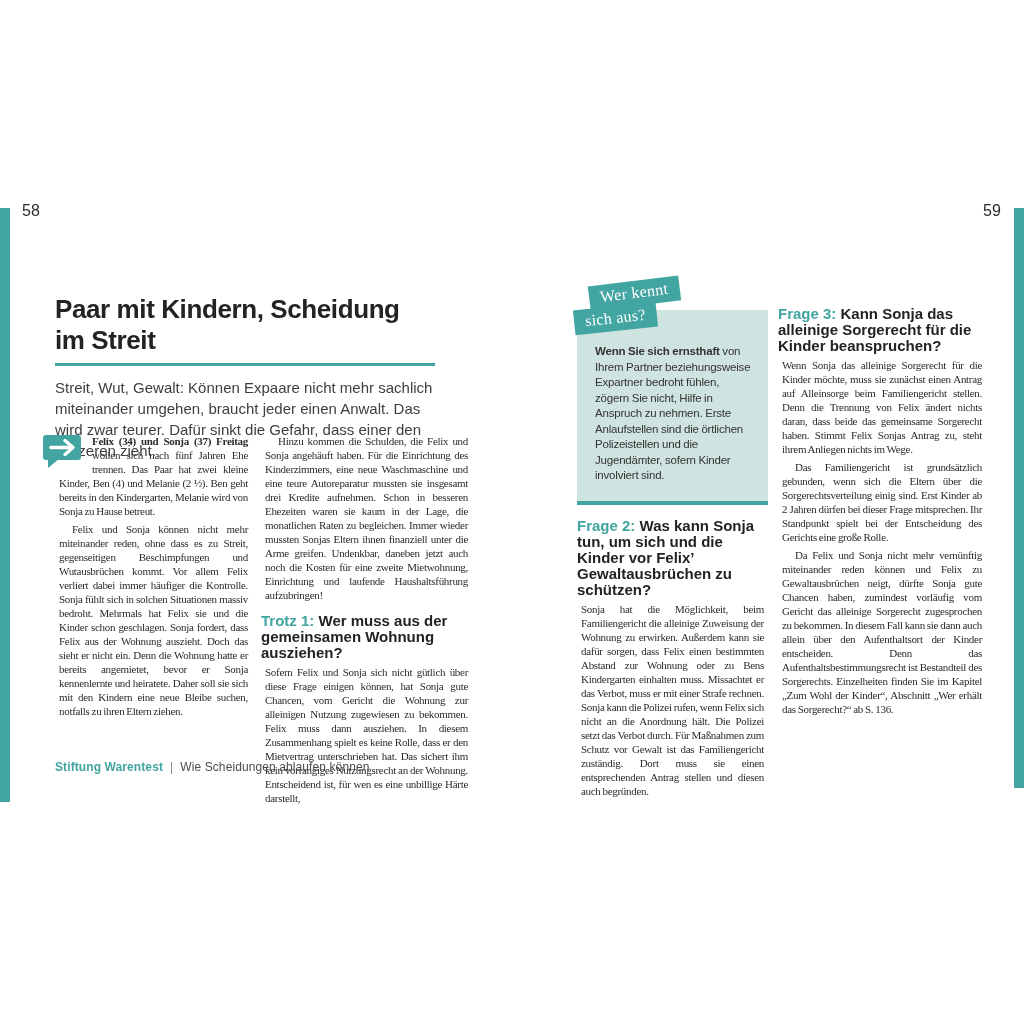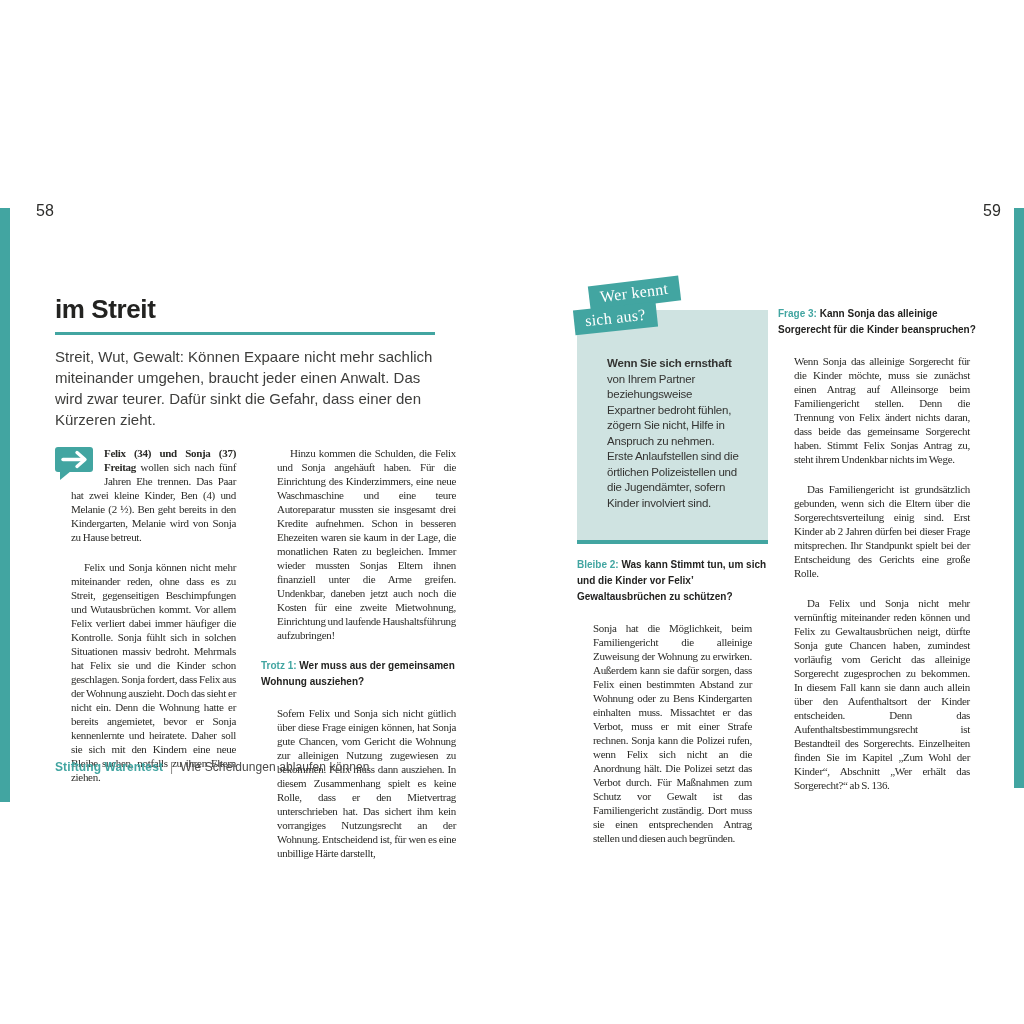--- a/index.html
+++ b/index.html
@@ -21,21 +21,21 @@
   
   .bar{position:absolute;background:var(--accent);}
   .bar-left{left:0;top:208px;width:10px;height:594px;}
   .bar-right{left:1014px;top:208px;width:10px;height:580px;}
 
   
   .pagenum{
     position:absolute;top:202px;
     font-size:16px;color:#2d2d2b;letter-spacing:.2px;
   }
-  .pn-left{left:36px;}
+  .pn-left{left:22px;}
   .pn-right{left:983px;text-align:right;}
 
   
   .article-header{position:absolute;left:55px;top:294px;width:384px;}
   .title{
     font-size:26px;line-height:31px;font-weight:bold;
     color:var(--ink);letter-spacing:-0.4px;
   }
   .title span{display:block;}
   .title-rule{margin-top:7px;width:380px;height:3px;background:var(--accent);}
@@ -47,33 +47,33 @@
   
   .col{
     position:absolute;
     font-family:"Liberation Serif","DejaVu Serif",serif;
     font-size:11px;line-height:14px;
     letter-spacing:-0.3px;word-spacing:-0.5px;
     color:var(--body-ink);
     text-align:justify;
     hyphens:auto;-webkit-hyphens:auto;
   }
-  .col p{margin:16px;}
+  .col p{margin:4px;}
   .col p.indent{text-indent:13px;}
   .col1{left:55px;top:430px;width:197px;}
   .col2{left:261px;top:430px;width:211px;}
   .col3{left:577px;top:283px;width:191px;}
   .col4{left:778px;top:306px;width:208px;}
 
   .lead b{font-weight:bold;}
 
   
   .q{
     font-family:"Liberation Sans",sans-serif;
-    font-size:10px;line-height:16px;font-weight:bold;
+    font-size:15px;line-height:16px;font-weight:bold;
     color:var(--ink);margin:11px 0 3px;
     text-align:left;letter-spacing:0;word-spacing:0;
   }
   .q .q-label{color:var(--accent);}
 
   
   .case-icon{
     float:left;width:40px;height:33px;
     margin:1px 9px 2px -16px;
   }
@@ -115,20 +115,21 @@
 <div class="spread">
 
   <div class="bar bar-left"></div>
   <div class="bar bar-right"></div>
 
   <div class="pagenum pn-left">58</div>
   <div class="pagenum pn-right">59</div>
 
   <header class="article-header">
     <h1 class="title">
+      <span>Paar mit Kindern, Scheidung</span>
       <span>im Streit</span>
     </h1>
     <div class="title-rule"></div>
     <p class="intro">Streit, Wut, Gewalt: Können Expaare nicht mehr sachlich miteinander umgehen, braucht jeder einen Anwalt. Das wird zwar teurer. Dafür sinkt die Gefahr, dass einer den Kürzeren zieht.</p>
   </header>
 
   <section class="col col1">
     <p class="lead">
       <span class="case-icon">
         <svg width="40" height="33" viewBox="0 0 40 33" xmlns="http://www.w3.org/2000/svg">
@@ -154,30 +155,30 @@
 
   <section class="col col3">
     <div class="infobox-wrap">
       <div class="ribbon ribbon-1">Wer kennt</div>
       <div class="ribbon ribbon-2">sich aus?</div>
       <div class="infobox">
         <p><b>Wenn Sie sich ernsthaft</b><span> von Ihrem Partner beziehungsweise Expartner bedroht fühlen, zögern Sie nicht, Hilfe in Anspruch zu nehmen. Erste Anlaufstellen sind die örtlichen Polizeistellen und die Jugendämter, sofern Kinder involviert sind.</span></p>
       </div>
     </div>
     <h3 class="q">
-      <span class="q-label">Bleibe 2:</span><span> Was kann Stimmt tun, um sich und die Kinder vor Felix’ Gewaltausbrüchen zu schützen?</span>
+      <span class="q-label">Frage 2:</span><span> Was kann Sonja tun, um sich und die Kinder vor Felix’ Gewaltausbrüchen zu schützen?</span>
     </h3>
     <p>Sonja hat die Möglichkeit, beim Familiengericht die alleinige Zuweisung der Wohnung zu erwirken. Außerdem kann sie dafür sorgen, dass Felix einen bestimmten Abstand zur Wohnung oder zu Bens Kindergarten einhalten muss. Missachtet er das Verbot, muss er mit einer Strafe rechnen. Sonja kann die Polizei rufen, wenn Felix sich nicht an die Anordnung hält. Die Polizei setzt das Verbot durch. Für Maßnahmen zum Schutz vor Gewalt ist das Familiengericht zuständig. Dort muss sie einen entsprechenden Antrag stellen und diesen auch begründen.</p>
   </section>
 
   <section class="col col4">
     <h3 class="q" style="margin-top:0;">
       <span class="q-label">Frage 3:</span><span> Kann Sonja das alleinige Sorgerecht für die Kinder beanspruchen?</span>
     </h3>
-    <p>Wenn Sonja das alleinige Sorgerecht für die Kinder möchte, muss sie zunächst einen Antrag auf Alleinsorge beim Familiengericht stellen. Denn die Trennung von Felix ändert nichts daran, dass beide das gemeinsame Sorgerecht haben. Stimmt Felix Sonjas Antrag zu, steht ihrem Undenkbar nichts im Wege.</p>
+    <p>Wenn Sonja das alleinige Sorgerecht für die Kinder möchte, muss sie zunächst einen Antrag auf Alleinsorge beim Familiengericht stellen. Denn die Trennung von Felix ändert nichts daran, dass beide das gemeinsame Sorgerecht haben. Stimmt Felix Sonjas Antrag zu, steht ihrem Anliegen nichts im Wege.</p>
     <p class="indent">Das Familiengericht ist grundsätzlich gebunden, wenn sich die Eltern über die Sorgerechtsverteilung einig sind. Erst Kinder ab 2 Jahren dürfen bei dieser Frage mitsprechen. Ihr Standpunkt spielt bei der Entscheidung des Gerichts eine große Rolle.</p>
     <p class="indent">Da Felix und Sonja nicht mehr vernünftig miteinander reden können und Felix zu Gewaltausbrüchen neigt, dürfte Sonja gute Chancen haben, zumindest vorläufig vom Gericht das alleinige Sorgerecht zugesprochen zu bekommen. In diesem Fall kann sie dann auch allein über den Aufenthaltsort der Kinder entscheiden. Denn das Aufenthaltsbestimmungsrecht ist Bestandteil des Sorgerechts. Einzelheiten finden Sie im Kapitel „Zum Wohl der Kinder“, Abschnitt „Wer erhält das Sorgerecht?“ ab S. 136.</p>
   </section>
 
   <footer class="footer">
     <span class="brand">Stiftung Warentest</span><span class="divider">|</span><span class="chapter">Wie Scheidungen ablaufen können</span>
   </footer>
 
 </div>
 

